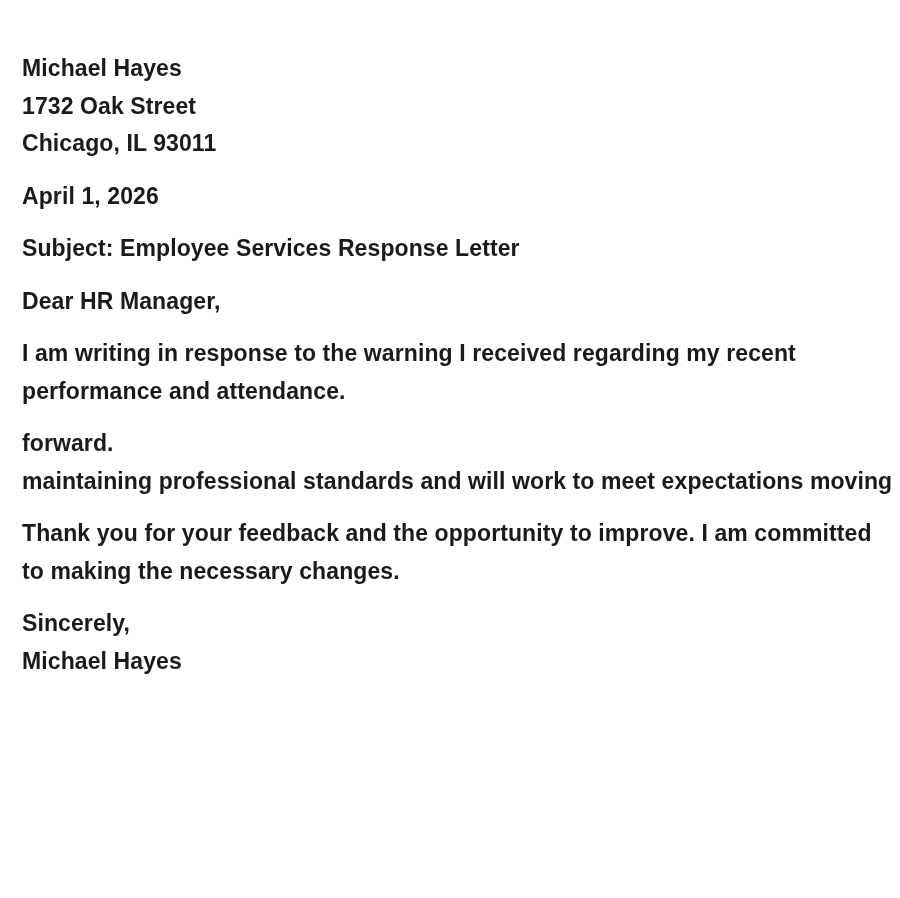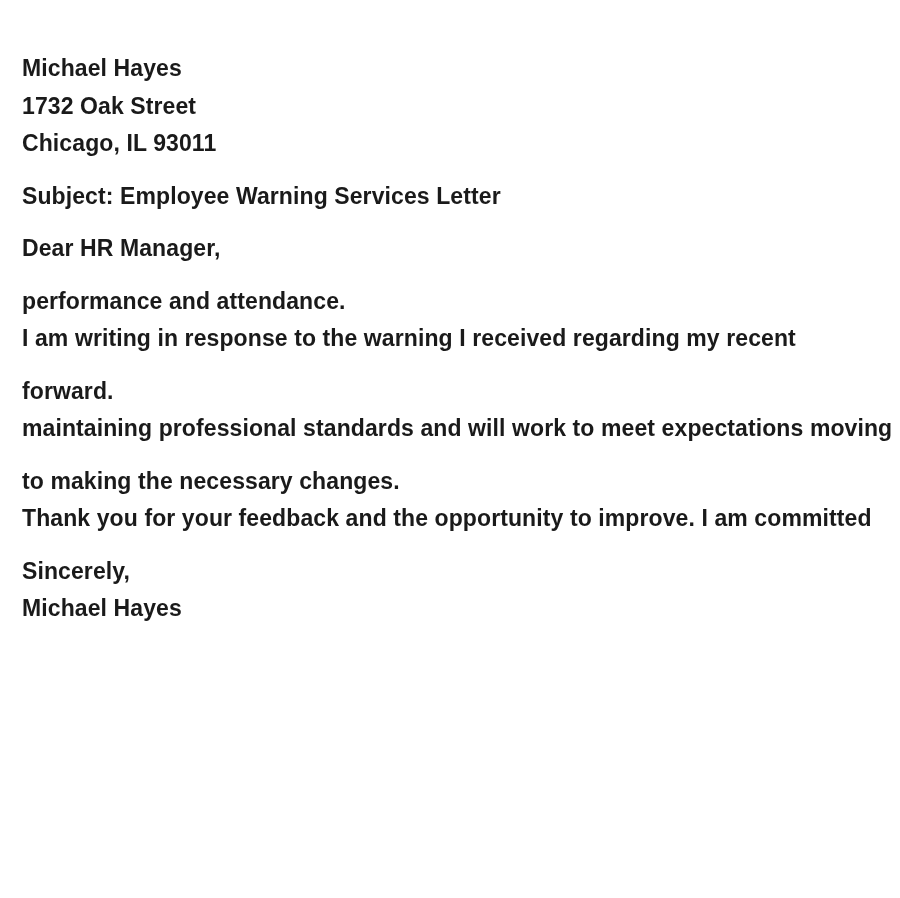--- a/index.html
+++ b/index.html
@@ -40,43 +40,46 @@
 <body>
 
 <div class="page">
 
   <div class="block">
     <div class="line bold">Michael Hayes</div>
     <div class="line">1732 Oak Street</div>
     <div class="line">Chicago, IL 93011</div>
   </div>
 
+  <div class="block">
+    <div class="line bold">April 1, 2026</div>
+  </div>
 
 
   <div class="block">
-    <div class="line bold">Subject: Employee Warning Services Letter</div>
+    <div class="line bold">Subject: Employee Services Response Letter</div>
   </div>
 
   <div class="block">
     <div class="line bold">Dear HR Manager,</div>
   </div>
 
   <div class="block">
+    <div class="line">I am writing in response to the warning I received regarding my recent</div>
     <div class="line">performance and attendance.</div>
-    <div class="line">I am writing in response to the warning I received regarding my recent</div>
   </div>
 
   <div class="block">
     <div class="line">forward.</div>
     <div class="line">maintaining professional standards and will work to meet expectations moving</div>
   </div>
 
   <div class="block">
+    <div class="line">Thank you for your feedback and the opportunity to improve. I am committed</div>
     <div class="line">to making the necessary changes.</div>
-    <div class="line">Thank you for your feedback and the opportunity to improve. I am committed</div>
   </div>
 
   <div class="block">
     <div class="line bold">Sincerely,</div>
     <div class="line bold">Michael Hayes</div>
   </div>
 
 </div>
 
 </body></html>

